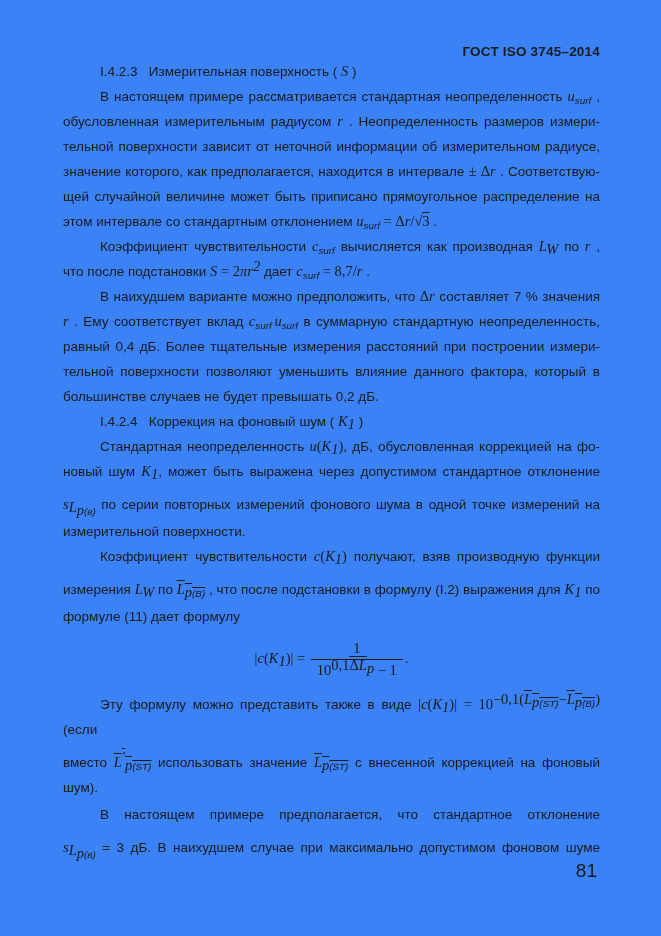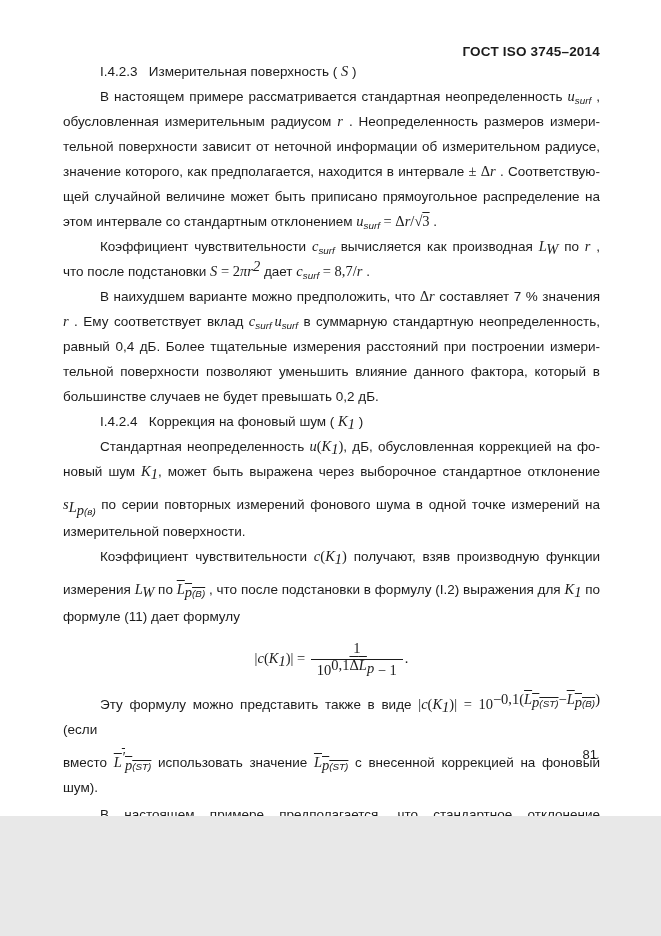--- a/index.html
+++ b/index.html
@@ -1,17 +1,17 @@
 <!DOCTYPE html>
 <html lang="ru"><head>
 <meta charset="utf-8">
 <style>
   html,body{margin:0;padding:0;background:#e8e8e8;}
   .page{
-    width:661px;height:816px;background:#ffffff;position:relative;
+    width:661px;height:936px;background:#3b82f6;position:relative;
     box-sizing:border-box;padding:44px 61px 0 63px;overflow:hidden;
     font-family:"Liberation Sans",sans-serif;font-size:13.5px;color:#1b1b1b;
     margin:0 auto;
   }
   .hdr{text-align:right;font-weight:bold;font-size:13.5px;letter-spacing:.2px;}
   main{display:block;}
   .line{line-height:25px;text-align:left;}
   .line.j{text-align:justify;text-align-last:justify;}
   .line.ind{text-indent:37px;}
   .line.tall{margin-top:8px;margin-bottom:2px;}
@@ -21,21 +21,21 @@
   .mm.it{font-style:italic;}
   .bar{text-decoration:overline;}
   .sup{font-size:68%;position:relative;top:-0.48em;line-height:0;}
   .sub{font-size:68%;position:relative;top:0.32em;line-height:0;}
   .tx{font-family:"Liberation Sans",sans-serif;}
   .sub .tx,.sup .tx{font-size:100%;}
   .frac{display:inline-block;vertical-align:middle;text-align:center;line-height:1.25;margin:0 2px;}
   .frac .num{display:block;border-bottom:1px solid #1b1b1b;padding:0 6px 1px;}
   .frac .den{display:block;padding:1px 6px 0;}
   .formula{text-align:center;margin:10px 0 12px;line-height:normal;}
-  .pagenum{position:absolute;bottom:54px;right:64px;font-size:13px;}
+  .pagenum{position:absolute;bottom:54px;right:64px;font-size:19px;}
 </style>
 </head>
 <body>
 
 <div class="page">
   <div class="hdr">ГОСТ ISO 3745–2014</div>
   <main id="doc-body">
       <div class="line heading ind"><span class="tx">I.4.2.3&nbsp;&nbsp; Измерительная поверхность ( </span><span class="mm it">S</span><span class="tx"> )</span></div>
       <div class="line j ind"><span class="tx">В настоящем примере рассматривается стандартная неопределенность </span><span class="mm it">u<span class="sub"><span class="tx">surf</span></span></span><span class="tx"> ,</span></div>
       <div class="line j"><span class="tx">обусловленная измерительным радиусом </span><span class="mm it">r</span><span class="tx"> . Неопределенность размеров измери-</span></div>
@@ -45,21 +45,21 @@
       <div class="line"><span class="tx">этом интервале со стандартным отклонением </span><span class="mm it">u<span class="sub"><span class="tx">surf</span></span></span><span class="mm"> = Δ</span><span class="mm it">r</span><span class="mm">/</span><span class="mm">√</span><span class="mm bar">3</span><span class="tx"> .</span></div>
       <div class="line j ind"><span class="tx">Коэффициент чувствительности </span><span class="mm it">c<span class="sub"><span class="tx">surf</span></span></span><span class="tx"> вычисляется как производная </span><span class="mm it">L<span class="sub"><span class="mm it">W</span></span></span><span class="tx"> по </span><span class="mm it">r</span><span class="tx"> ,</span></div>
       <div class="line"><span class="tx">что после подстановки </span><span class="mm it">S</span><span class="mm"> = 2</span><span class="mm it">π</span><span class="mm it">r<span class="sup"><span class="mm">2</span></span></span><span class="tx"> дает </span><span class="mm it">c<span class="sub"><span class="tx">surf</span></span></span><span class="mm"> = 8,7</span><span class="mm">/</span><span class="mm it">r</span><span class="tx"> .</span></div>
       <div class="line j ind"><span class="tx">В наихудшем варианте можно предположить, что </span><span class="mm">Δ</span><span class="mm it">r</span><span class="tx"> составляет 7 % значения</span></div>
       <div class="line j"><span class="mm it">r</span><span class="tx"> . Ему соответствует вклад </span><span class="mm it">c<span class="sub"><span class="tx">surf</span></span></span><span class="tx"> </span><span class="mm it">u<span class="sub"><span class="tx">surf</span></span></span><span class="tx"> в суммарную стандартную неопределенность,</span></div>
       <div class="line j"><span class="tx">равный 0,4 дБ. Более тщательные измерения расстояний при построении измери-</span></div>
       <div class="line j"><span class="tx">тельной поверхности позволяют уменьшить влияние данного фактора, который в</span></div>
       <div class="line"><span class="tx">большинстве случаев не будет превышать 0,2 дБ.</span></div>
       <div class="line heading ind"><span class="tx">I.4.2.4&nbsp;&nbsp; Коррекция на фоновый шум ( </span><span class="mm it">K<span class="sub"><span class="mm">1</span></span></span><span class="tx"> )</span></div>
       <div class="line j ind"><span class="tx">Стандартная неопределенность </span><span class="mm it">u</span><span class="mm">(</span><span class="mm it">K<span class="sub"><span class="mm">1</span></span></span><span class="mm">)</span><span class="tx">, дБ, обусловленная коррекцией на фо-</span></div>
-      <div class="line j"><span class="tx">новый шум </span><span class="mm it">K<span class="sub"><span class="mm">1</span></span></span><span class="tx">, может быть выражена через выборочное стандартное отклонение</span></div>
+      <div class="line j"><span class="tx">новый шум </span><span class="mm it">K<span class="sub"><span class="mm">1</span></span></span><span class="tx">, может быть выражена через допустимом стандартное отклонение</span></div>
       <div class="line j tall"><span class="mm it">s<span class="sub"><span class="mm it">L<span class="sub"><span class="mm it">p</span><span class="tx">(в)</span></span></span></span></span><span class="tx"> по серии повторных измерений фонового шума в одной точке измерений на</span></div>
       <div class="line"><span class="tx">измерительной поверхности.</span></div>
       <div class="line j ind"><span class="tx">Коэффициент чувствительности </span><span class="mm it">c</span><span class="mm">(</span><span class="mm it">K<span class="sub"><span class="mm">1</span></span></span><span class="mm">)</span><span class="tx"> получают, взяв производную функции</span></div>
       <div class="line j tall"><span class="tx">измерения </span><span class="mm it">L<span class="sub"><span class="mm it">W</span></span></span><span class="tx"> по </span><span class="mm bar"><span class="mm it">L<span class="sub"><span class="mm it">p</span><span class="tx">(B)</span></span></span></span><span class="tx"> , что после подстановки в формулу (I.2) выражения для </span><span class="mm it">K<span class="sub"><span class="mm">1</span></span></span><span class="tx"> по</span></div>
       <div class="line"><span class="tx">формуле (11) дает формулу</span></div>
       <div class="formula"><span class="mm">|</span><span class="mm it">c</span><span class="mm">(</span><span class="mm it">K<span class="sub"><span class="mm">1</span></span></span><span class="mm">)</span><span class="mm">| = </span><span class="frac"><span class="num"><span class="mm">1</span></span><span class="den"><span class="mm">10<span class="sup"><span class="mm">0,1</span><span class="mm bar"><span class="mm">Δ</span><span class="mm it">L<span class="sub"><span class="mm it">p</span></span></span></span></span></span><span class="mm"> − 1</span></span></span><span class="mm">.</span></div>
       <div class="line j ind tall"><span class="tx">Эту формулу можно представить также в виде </span><span class="mm">|</span><span class="mm it">c</span><span class="mm">(</span><span class="mm it">K<span class="sub"><span class="mm">1</span></span></span><span class="mm">)</span><span class="mm">| = 10<span class="sup"><span class="mm">−0,1(</span><span class="mm bar"><span class="mm it">L<span class="sub"><span class="mm it">p</span><span class="tx">(ST)</span></span></span></span><span class="mm">−</span><span class="mm bar"><span class="mm it">L<span class="sub"><span class="mm it">p</span><span class="tx">(B)</span></span></span></span><span class="mm">)</span></span></span><span class="tx"> (если</span></div>
       <div class="line j tall"><span class="tx">вместо </span><span class="mm bar"><span class="mm it">L<span class="sup"><span class="mm">′</span></span><span class="sub"><span class="mm it">p</span><span class="tx">(ST)</span></span></span></span><span class="tx"> использовать значение </span><span class="mm bar"><span class="mm it">L<span class="sub"><span class="mm it">p</span><span class="tx">(ST)</span></span></span></span><span class="tx"> с внесенной коррекцией на фоновый шум).</span></div>
       <div class="line j ind"><span class="tx">В настоящем примере предполагается, что стандартное отклонение</span></div>
       <div class="line j tall"><span class="mm it">s<span class="sub"><span class="mm it">L<span class="sub"><span class="mm it">p</span><span class="tx">(в)</span></span></span></span></span><span class="tx"> = 3 дБ. В наихудшем случае при максимально допустимом фоновом шуме</span></div>

